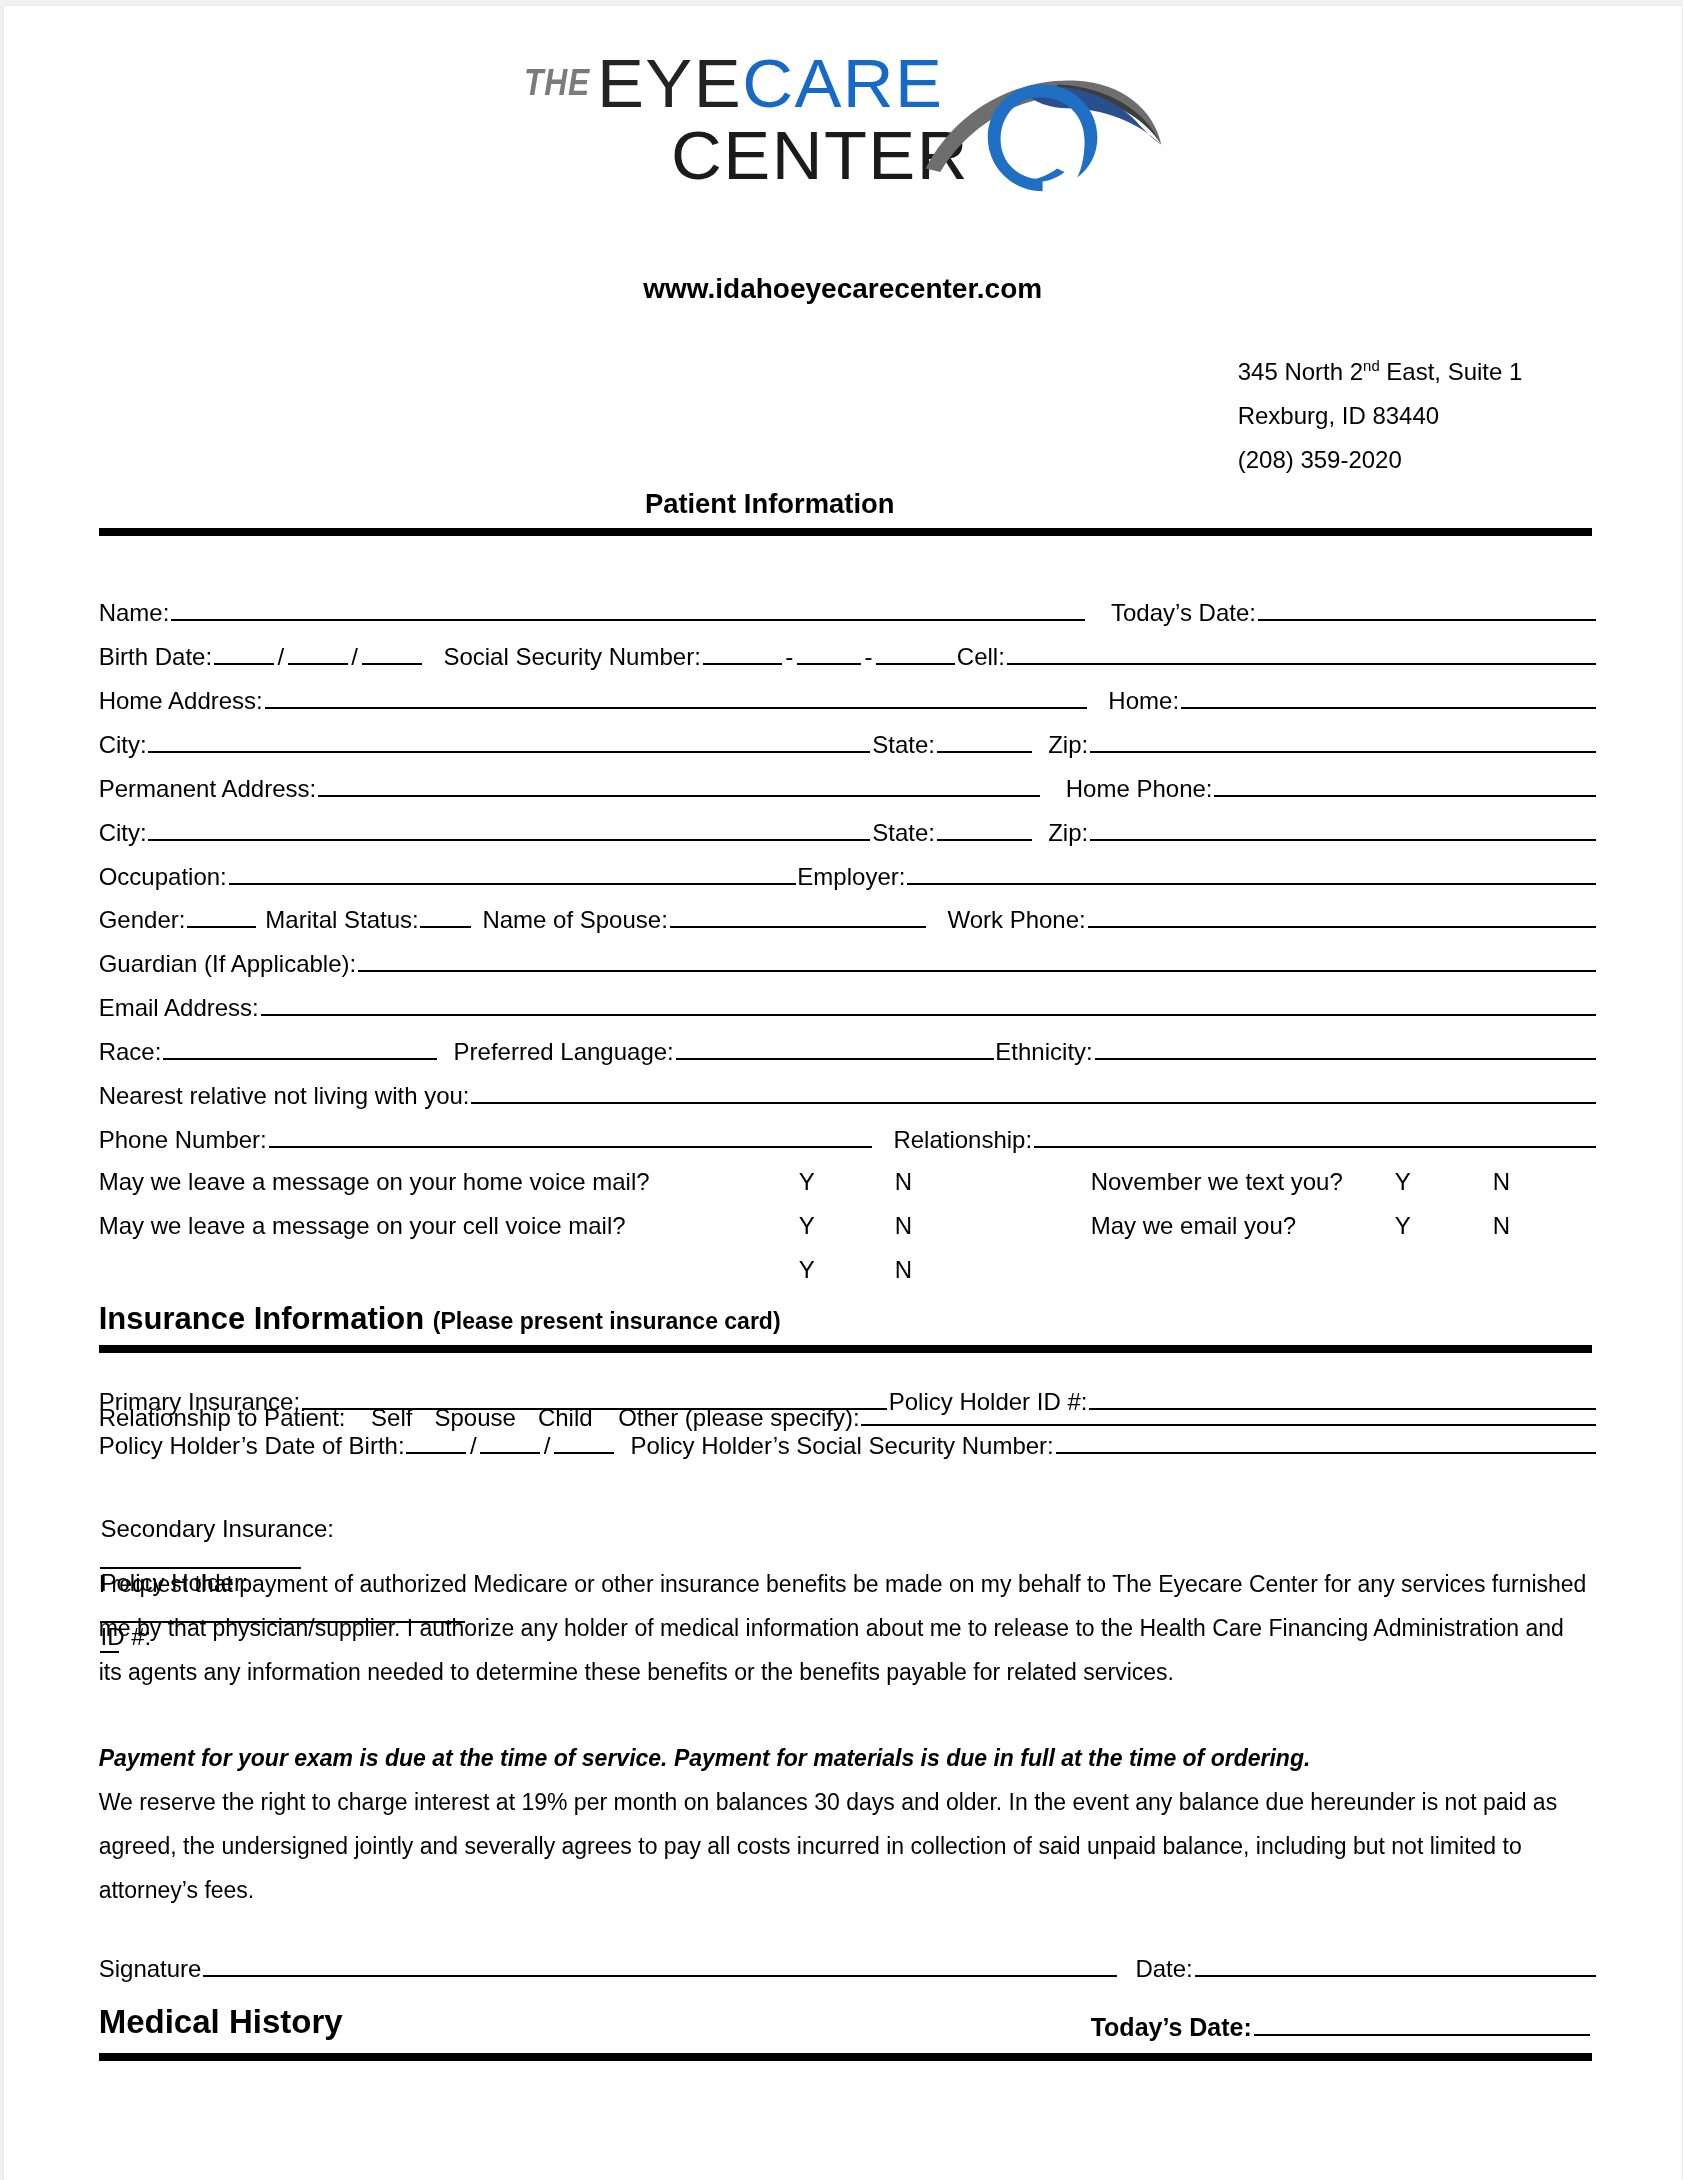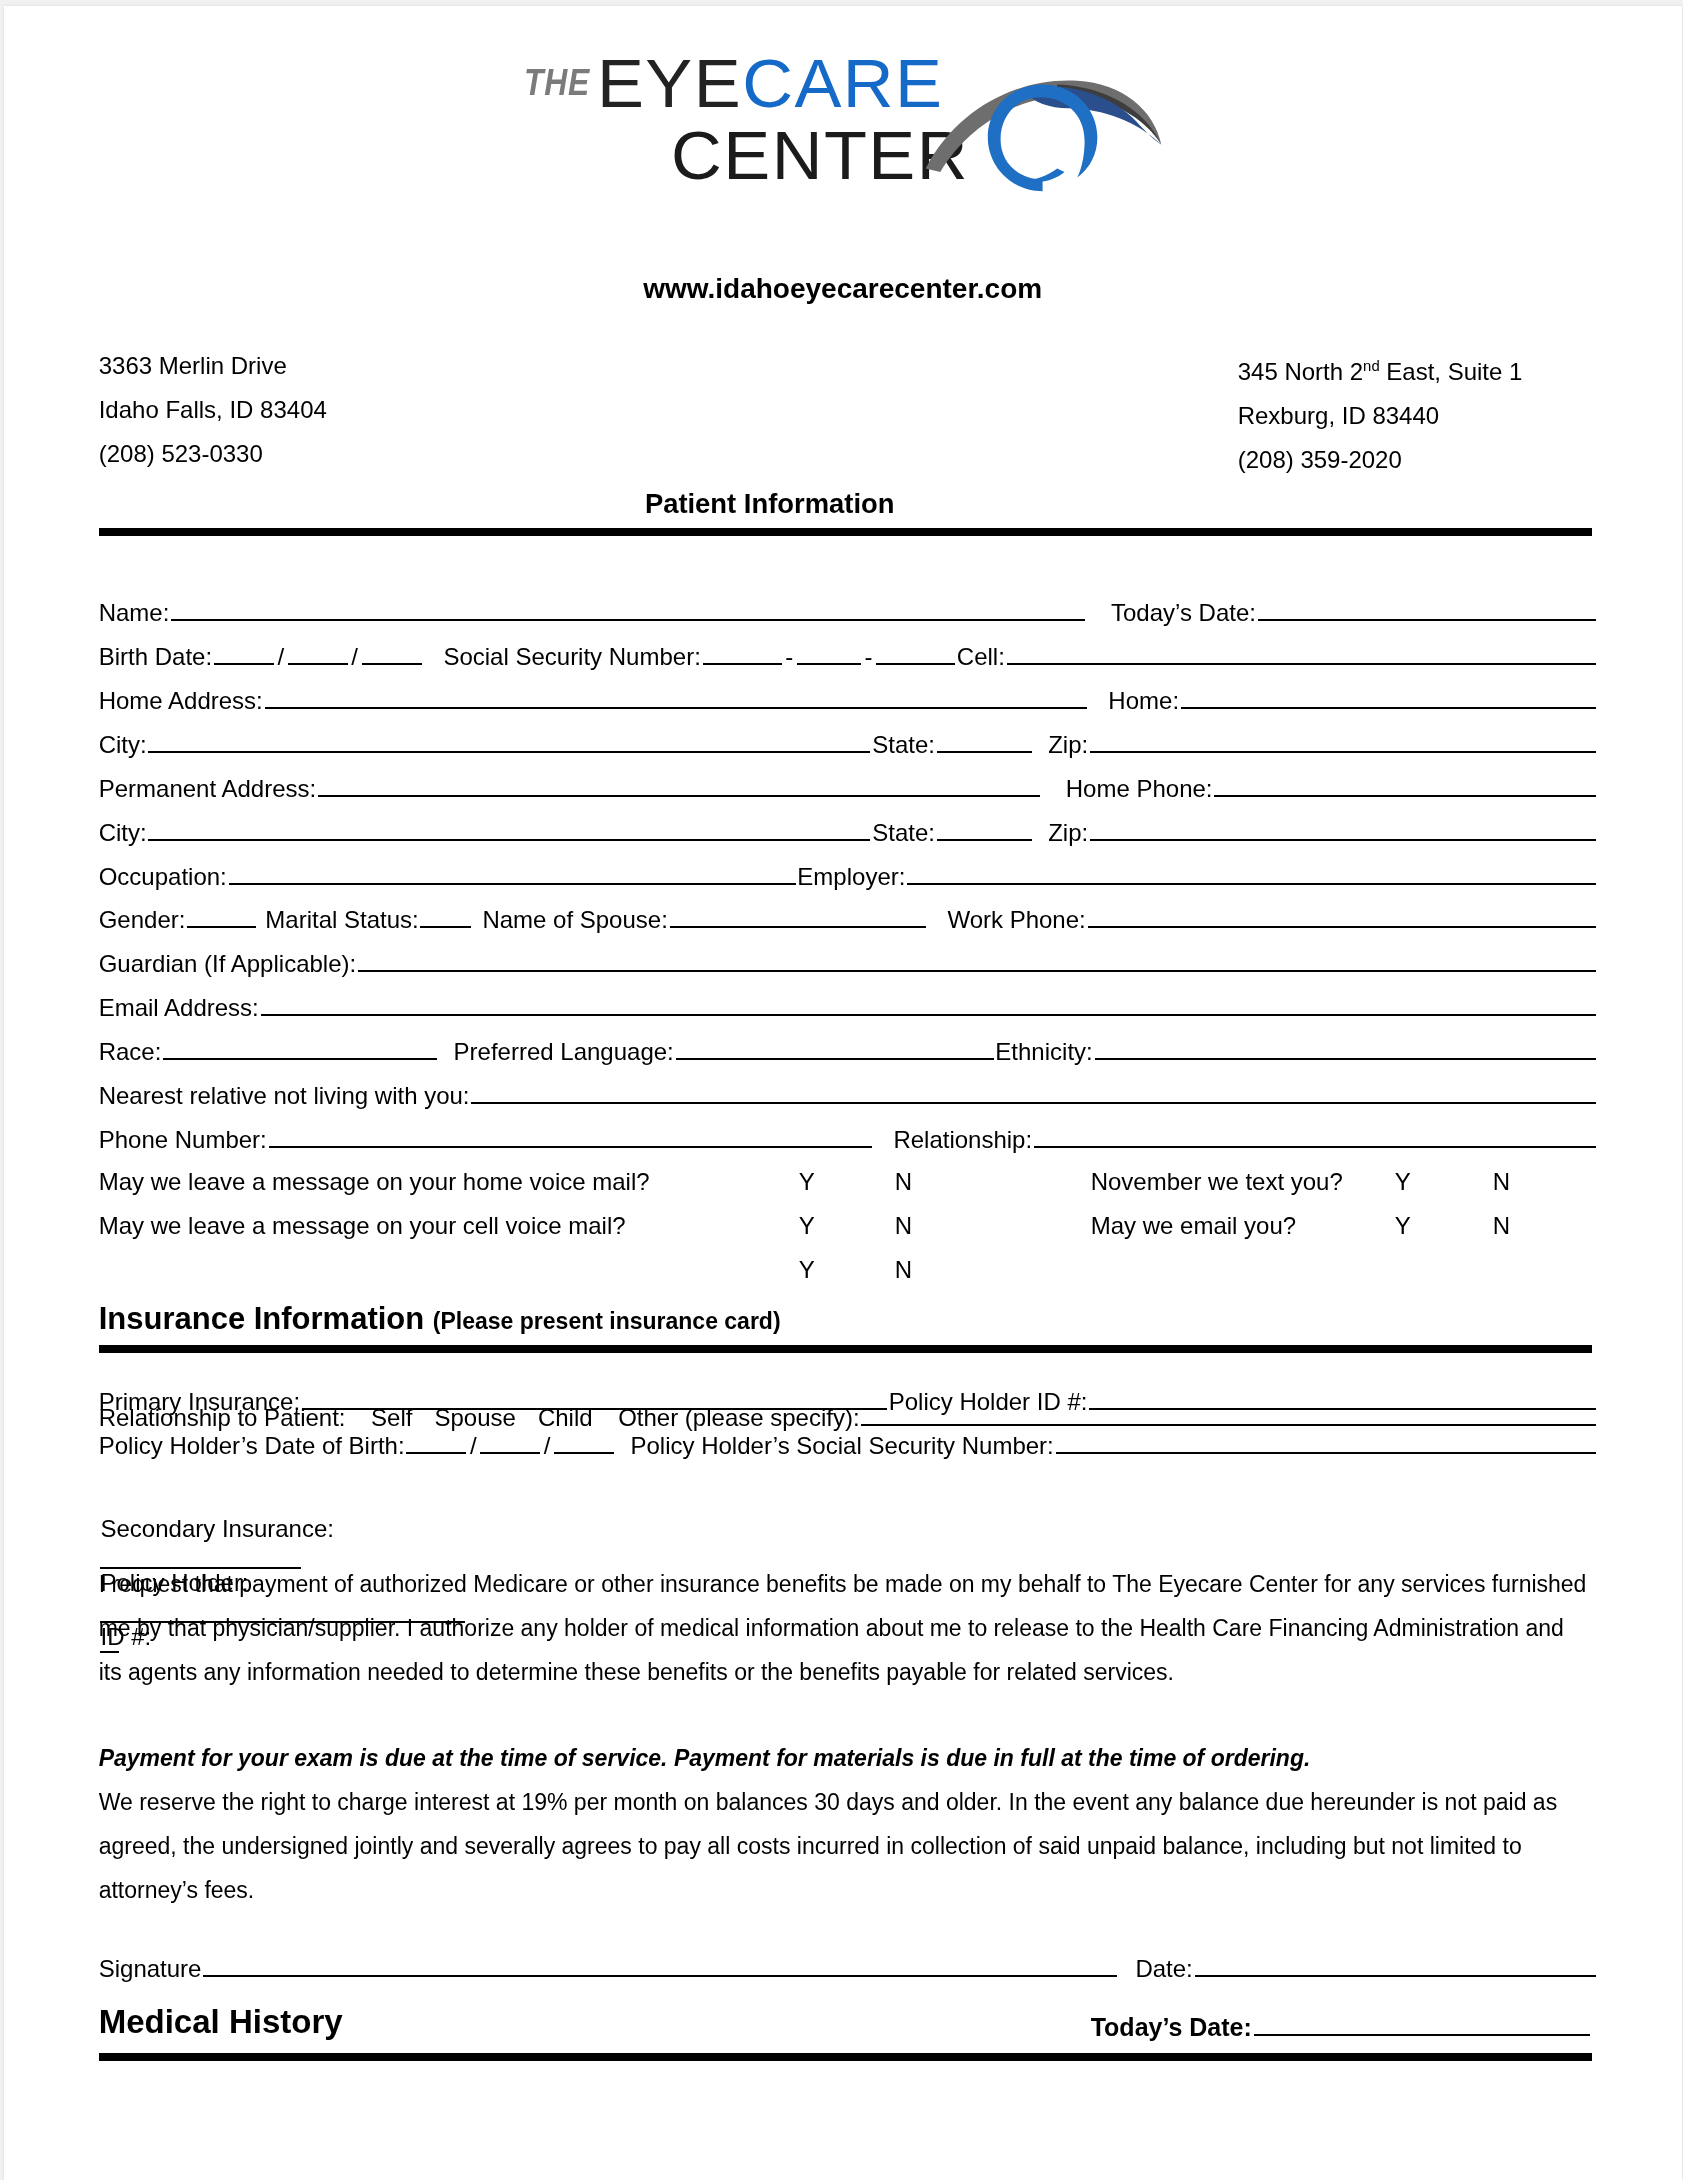--- a/index.html
+++ b/index.html
@@ -224,25 +224,20 @@
         <path d="M6 122 C40 56 108 22 172 26 C222 29 256 58 264 96 C246 66 206 44 166 43 C108 41 52 76 22 126 Z" fill="#6e6e6e"></path>
         <path d="M150 30 C206 32 248 60 264 96 C246 66 206 44 166 43 C160 43 154 43 148 44 Z" fill="#3d3d3d"></path>
         <path d="M112 36 C150 26 200 36 232 66 C244 78 254 90 264 96 C240 72 200 56 162 56 C142 56 124 50 112 36 Z" fill="#2a4f8c"></path>
         <path d="M134 147 C100 147 74 120 74 88 C74 56 100 30 134 30 C168 30 194 56 194 88 C194 106 186 122 172 132 C178 120 180 104 180 92 C180 62 158 44 132 44 C106 44 88 64 88 90 C88 116 108 134 134 134 Z" fill="#1f6fc4"></path>
         <path d="M150 122 C136 132 122 136 112 134 C128 140 146 136 158 126 Z" fill="#1f6fc4"></path>
       </svg>
     </div>
     <div class="logo-url">www.idahoeyecarecenter.com</div>
   </div>
 
-  <div class="addr addr-left">
-    <div>3363 Merlin Drive</div>
-    <div>Idaho Falls, ID 83404</div>
-    <div>(208) 523-0330</div>
-  </div>
   <div class="addr addr-right">
     <div><span>345 North 2</span><sup>nd</sup><span> East, Suite 1</span></div>
     <div>Rexburg, ID 83440</div>
     <div>(208) 359-2020</div>
   </div>
 
   <div class="section-title" style="top:482px;">Patient Information</div>
   <div class="rule" style="top:522px;"></div>
 
   <div class="row" style="top:589px;">

